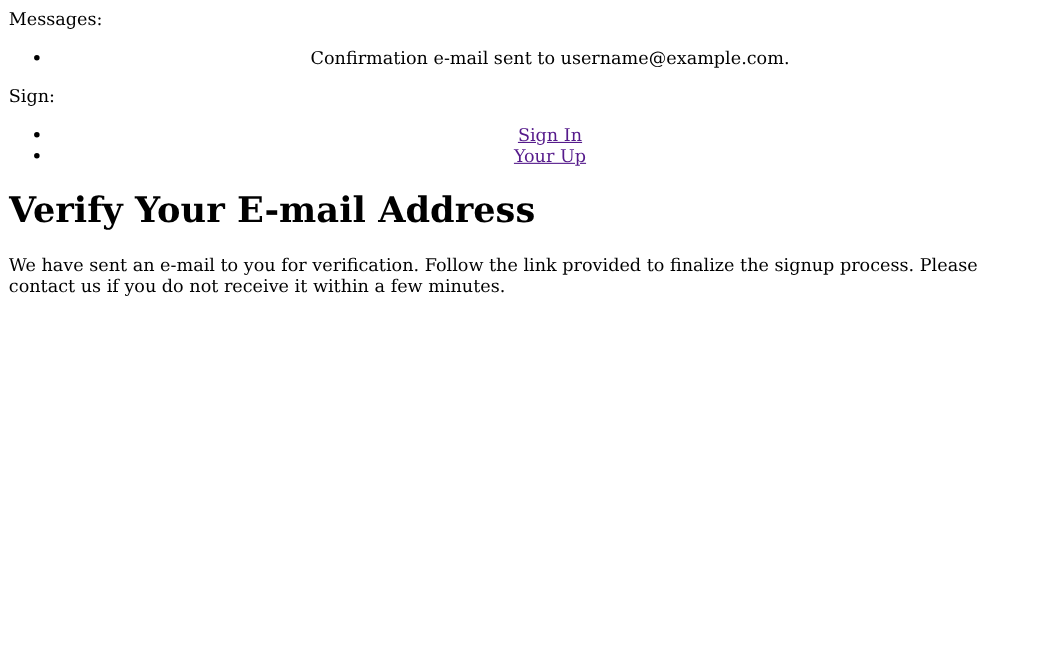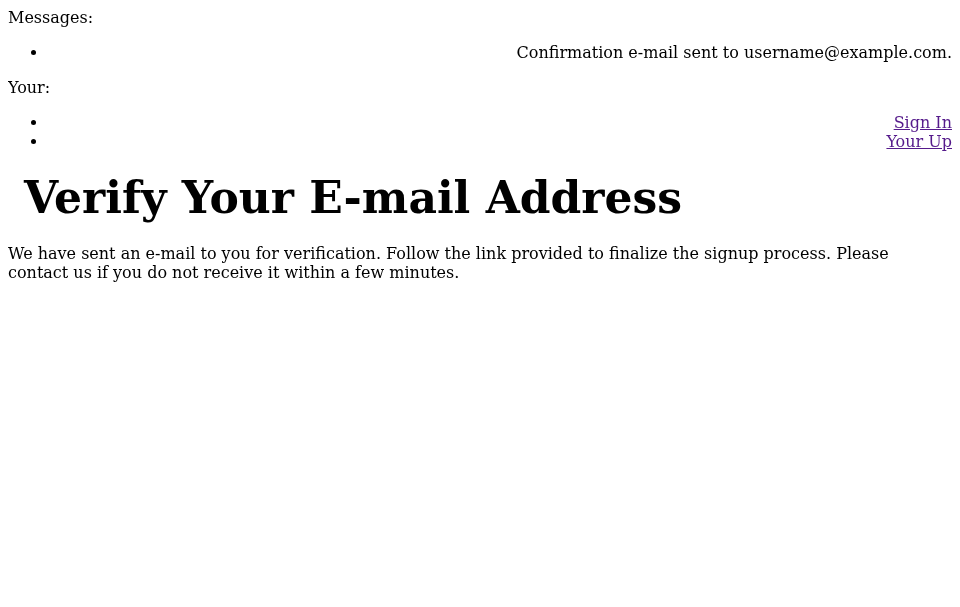--- a/index.html
+++ b/index.html
@@ -11,46 +11,46 @@
     }
     b {
       font-weight: normal;
     }
     ul {
       margin: 16px 0;
       padding-left: 40px;
     }
     li {
       list-style-type: disc;
-      text-align: right;
+      text-align: center;
     }
     a {
       color: #551A8B;
       text-decoration: underline;
     }
     h1 {
-      font-size: 44px;
+      font-size: 32px;
       font-weight: bold;
-      margin: 21px 16px;
+      margin: 21px 0;
     }
     p {
       margin: 0 0;
     }
   </style>
 </head>
 <body>
 
 
 
 <b>Messages:</b>
 <ul>
   <li>Confirmation e-mail sent to username@example.com.</li>
 </ul>
 
-<b>Your:</b>
+<b>Sign:</b>
 <ul>
   <li>
     <a href="#">Sign In</a>
   </li>
   <li>
     <a href="#">Your Up</a>
   </li>
 </ul>
 
 <h1>Verify Your E-mail Address</h1>

